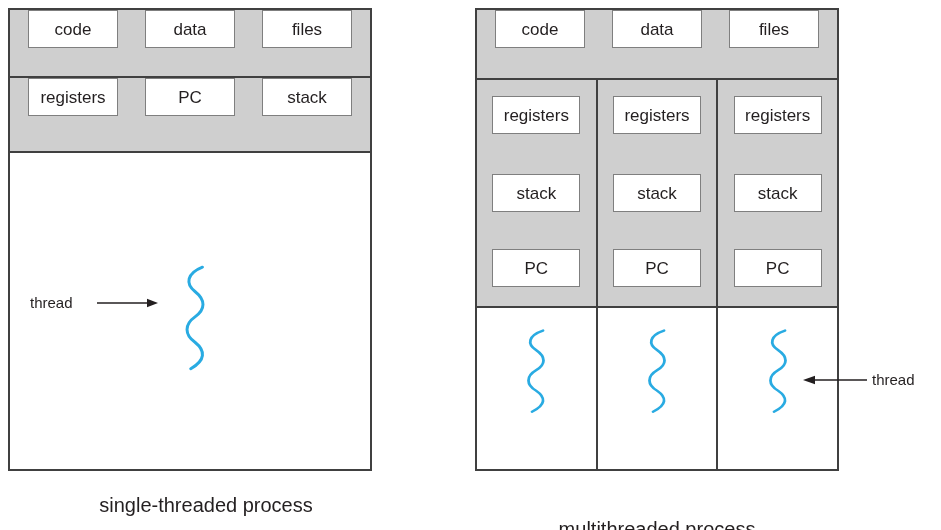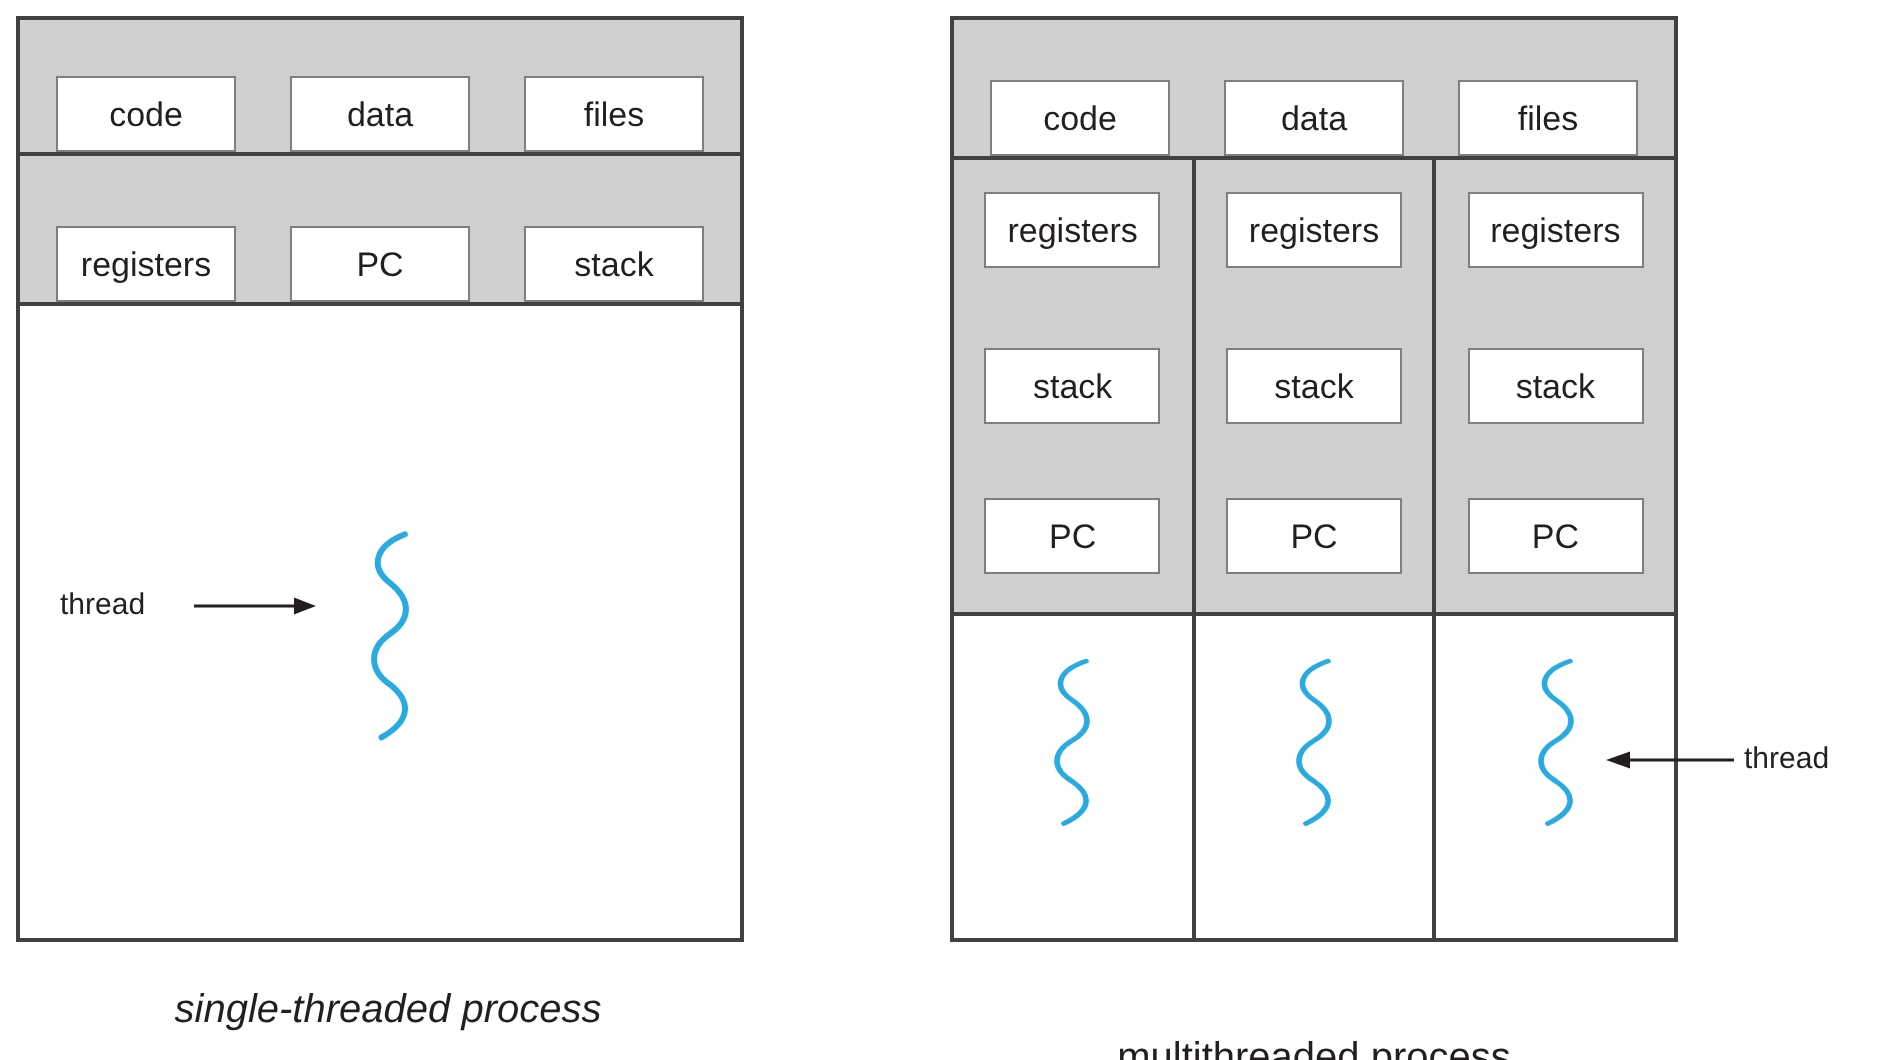--- a/index.html
+++ b/index.html
@@ -11,21 +11,21 @@
   }
   *{margin:0;padding:0;box-sizing:border-box;}
   body{background:#ffffff;font-family:"Liberation Sans",sans-serif;color:var(--text);}
   .canvas{position:relative;width:941px;height:530px;background:#ffffff;overflow:hidden;}
 
   .diagram{position:absolute;top:8px;height:463px;border:2px solid var(--frame-border);background:#ffffff;}
   .diagram-left{left:8px;width:364px;}
   .diagram-right{left:475px;width:364px;}
 
   .band{background:var(--section-fill);border-bottom:2px solid var(--frame-border);
-        display:flex;justify-content:space-between;align-items:flex-end;padding:0 18px;}
+        display:flex;justify-content:space-between;align-items:flex-start;padding:0 18px;}
   .diagram-left .band-shared{height:68px;}
   .diagram-left .band-thread{height:75px;}
   .diagram-right .band-shared{height:70px;}
 
   .box{width:90px;height:38px;background:#ffffff;border:1.5px solid var(--box-border);
        display:flex;align-items:center;justify-content:center;font-size:17px;line-height:1;}
 
   .columns{display:flex;height:389px;}
   .thread-column{flex:1;display:flex;flex-direction:column;}
   .thread-column + .thread-column{border-left:2px solid var(--frame-border);}
@@ -39,21 +39,21 @@
 
   .annotation-label{position:absolute;font-size:15px;line-height:1;}
   .left-thread-label{left:30px;top:295px;}
   .right-thread-label{left:872px;top:372px;}
   .arrow-svg{position:absolute;overflow:visible;}
   .left-thread-arrow{left:97px;top:297px;}
   .right-thread-arrow{left:803px;top:374px;}
   .left-squiggle{position:absolute;left:168px;top:254px;}
 
   .caption{position:absolute;top:494px;text-align:center;font-size:20px;}
-  .caption-left{left:12px;width:364px;font-style:italic;}
+  .caption-left{left:24px;width:364px;}
   .caption-right{left:475px;width:364px;margin-top:24px;}
 </style>
 </head>
 <body>
 
 <div class="canvas">
 
   <div class="diagram diagram-left">
     <div class="band band-shared">
       <div class="box">code</div>

